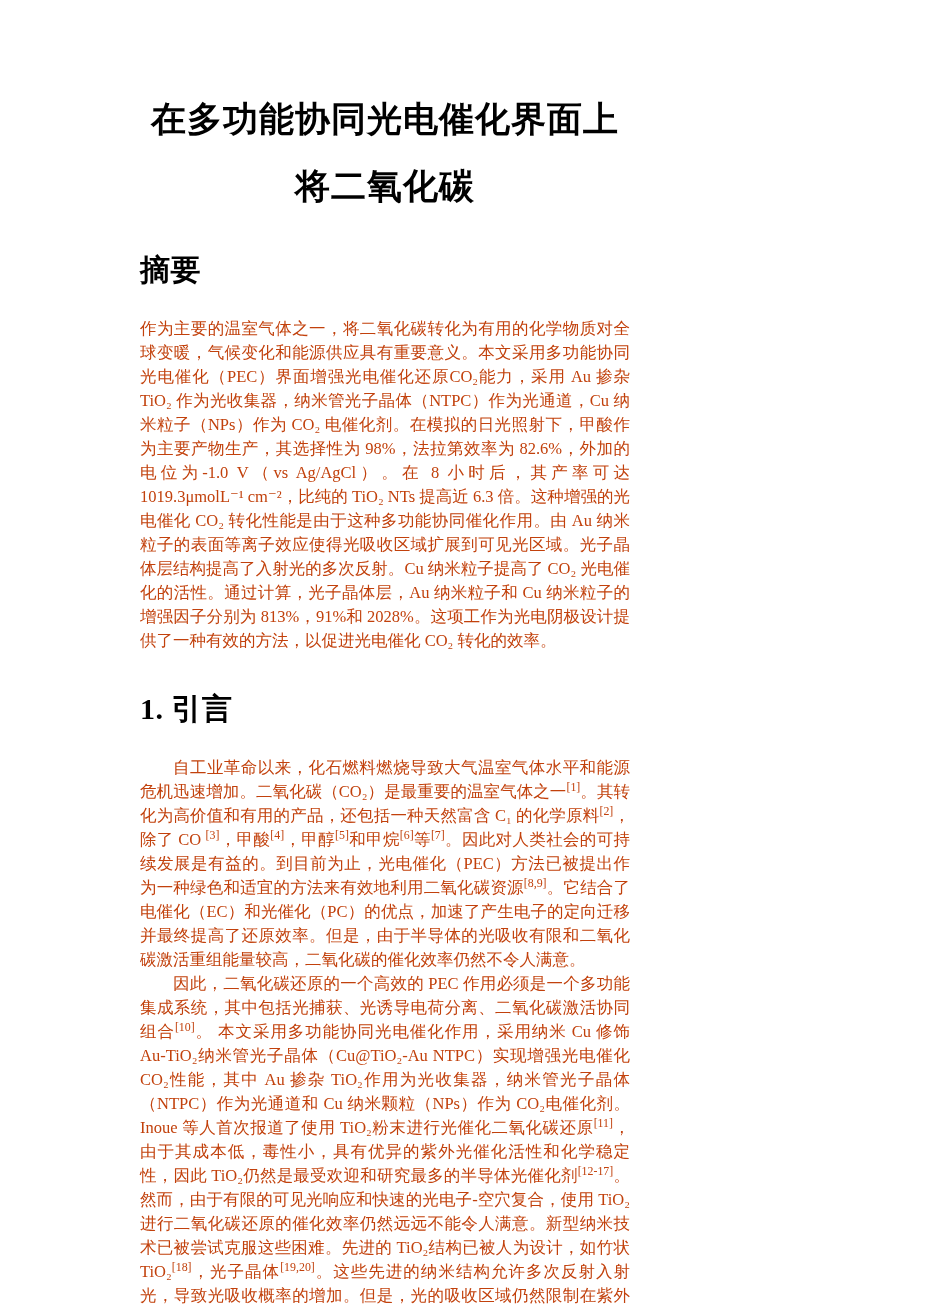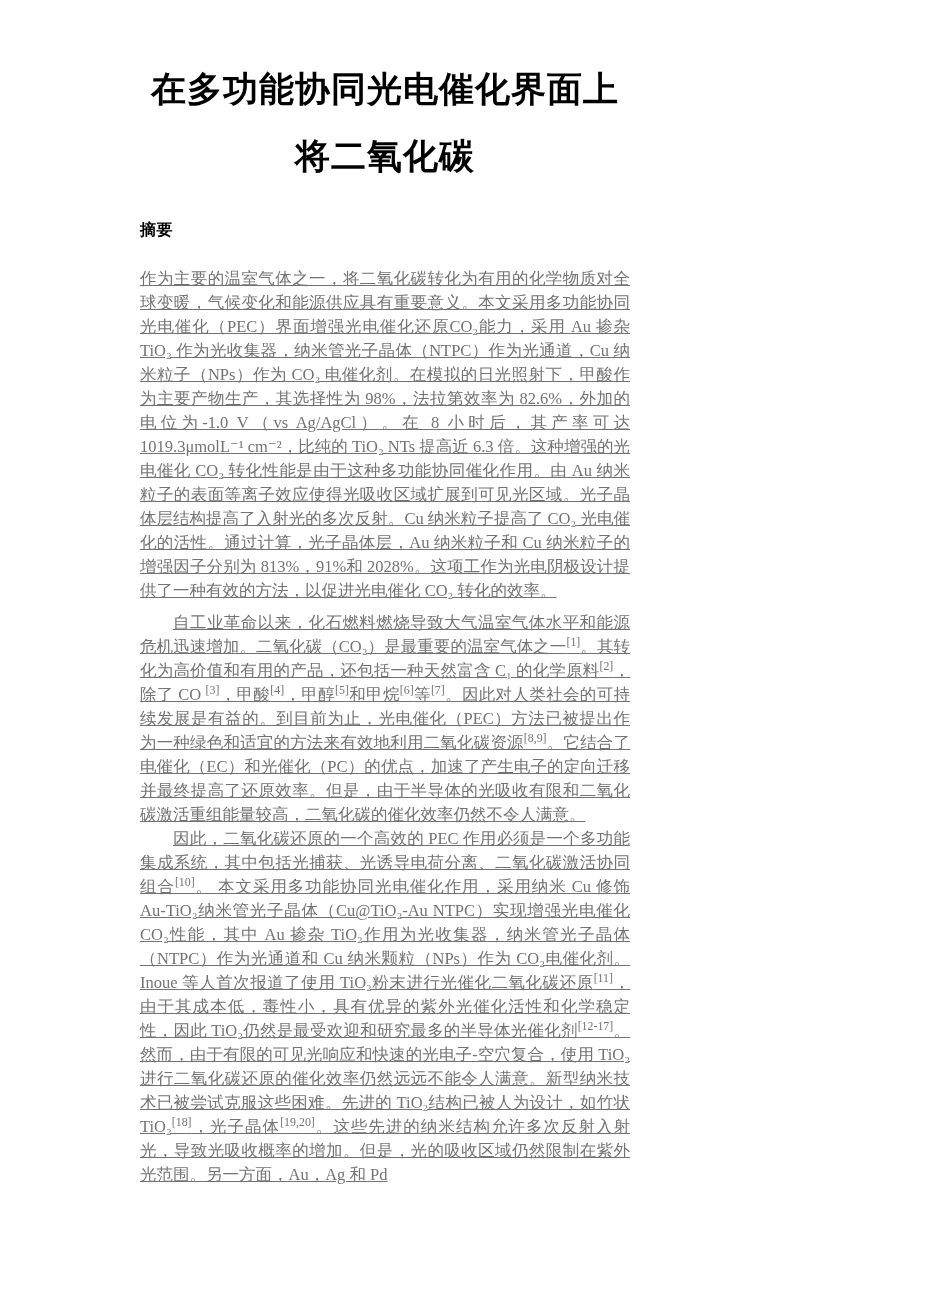--- a/index.html
+++ b/index.html
@@ -7,46 +7,45 @@
   body {
     width: 926px;
     font-family: "Liberation Serif", "DejaVu Serif", serif;
     color: #000000;
   }
   .page {
     position: relative;
     width: 766px;
     height: 1309px;
     background: #ffffff;
-    padding: 56px 136px 0 140px;
+    padding: 86px 136px 0 140px;
     overflow: hidden;
   }
   .doc-title {
     font-size: 35px;
     font-weight: 700;
     text-align: center;
     line-height: 1.92;
     letter-spacing: 1px;
   }
   .doc-title .title-line { display: block; }
   .section-heading {
-    font-size: 16px;
+    font-size: 30px;
     font-weight: 700;
     margin-top: 30px;
     margin-bottom: 26px;
     letter-spacing: 0.5px;
   }
   .section-heading.intro { margin-top: 36px; }
   .para {
     font-size: 16.5px;
     line-height: 24px;
     text-align: justify;
     text-justify: inter-ideograph;
-    color: #737373;
-    text-decoration: underline;
+    color: #c2410c;
   }
   .para.indent { text-indent: 2em; }
   .para sup {
     font-size: 0.72em;
     vertical-align: super;
     line-height: 0;
   }
   .abstract-block { margin-bottom: 8px; }
 </style>
 </head>
@@ -55,18 +54,19 @@
 <div class="page">
 
   <h1 class="doc-title">
     <span class="title-line">在多功能协同光电催化界面上将二氧化碳</span>
   </h1>
 
   <h2 class="section-heading">摘要</h2>
 
   <p class="para abstract-block">作为主要的温室气体之一，将二氧化碳转化为有用的化学物质对全球变暖，气候变化和能源供应具有重要意义。本文采用多功能协同光电催化（PEC）界面增强光电催化还原CO₂能力，采用 Au 掺杂 TiO₂ 作为光收集器，纳米管光子晶体（NTPC）作为光通道，Cu 纳米粒子（NPs）作为 CO₂ 电催化剂。在模拟的日光照射下，甲酸作为主要产物生产，其选择性为 98%，法拉第效率为 82.6%，外加的电位为-1.0 V（vs Ag/AgCl）。在 8 小时后，其产率可达 1019.3μmolL⁻¹ cm⁻²，比纯的 TiO₂ NTs 提高近 6.3 倍。这种增强的光电催化 CO₂ 转化性能是由于这种多功能协同催化作用。由 Au 纳米粒子的表面等离子效应使得光吸收区域扩展到可见光区域。光子晶体层结构提高了入射光的多次反射。Cu 纳米粒子提高了 CO₂ 光电催化的活性。通过计算，光子晶体层，Au 纳米粒子和 Cu 纳米粒子的增强因子分别为 813%，91%和 2028%。这项工作为光电阴极设计提供了一种有效的方法，以促进光电催化 CO₂ 转化的效率。</p>
 
+  <h2 class="section-heading intro">1. 引言</h2>
 
   <p class="para indent">自工业革命以来，化石燃料燃烧导致大气温室气体水平和能源危机迅速增加。二氧化碳（CO₂）是最重要的温室气体之一<sup>[1]</sup>。其转化为高价值和有用的产品，还包括一种天然富含 C₁ 的化学原料<sup>[2]</sup>，除了 CO <sup>[3]</sup>，甲酸<sup>[4]</sup>，甲醇<sup>[5]</sup>和甲烷<sup>[6]</sup>等<sup>[7]</sup>。因此对人类社会的可持续发展是有益的。到目前为止，光电催化（PEC）方法已被提出作为一种绿色和适宜的方法来有效地利用二氧化碳资源<sup>[8,9]</sup>。它结合了电催化（EC）和光催化（PC）的优点，加速了产生电子的定向迁移并最终提高了还原效率。但是，由于半导体的光吸收有限和二氧化碳激活重组能量较高，二氧化碳的催化效率仍然不令人满意。</p>
 
   <p class="para indent">因此，二氧化碳还原的一个高效的 PEC 作用必须是一个多功能集成系统，其中包括光捕获、光诱导电荷分离、二氧化碳激活协同组合<sup>[10]</sup>。 本文采用多功能协同光电催化作用，采用纳米 Cu 修饰 Au-TiO₂纳米管光子晶体（Cu@TiO₂-Au NTPC）实现增强光电催化 CO₂性能，其中 Au 掺杂 TiO₂作用为光收集器，纳米管光子晶体（NTPC）作为光通道和 Cu 纳米颗粒（NPs）作为 CO₂电催化剂。Inoue 等人首次报道了使用 TiO₂粉末进行光催化二氧化碳还原<sup>[11]</sup>，由于其成本低，毒性小，具有优异的紫外光催化活性和化学稳定性，因此 TiO₂仍然是最受欢迎和研究最多的半导体光催化剂<sup>[12-17]</sup>。然而，由于有限的可见光响应和快速的光电子-空穴复合，使用 TiO₂进行二氧化碳还原的催化效率仍然远远不能令人满意。新型纳米技术已被尝试克服这些困难。先进的 TiO₂结构已被人为设计，如竹状 TiO₂<sup>[18]</sup>，光子晶体<sup>[19,20]</sup>。这些先进的纳米结构允许多次反射入射光，导致光吸收概率的增加。但是，光的吸收区域仍然限制在紫外光范围。另一方面，Au，Ag 和 Pd</p>
 
 </div>
 
 </body></html>

